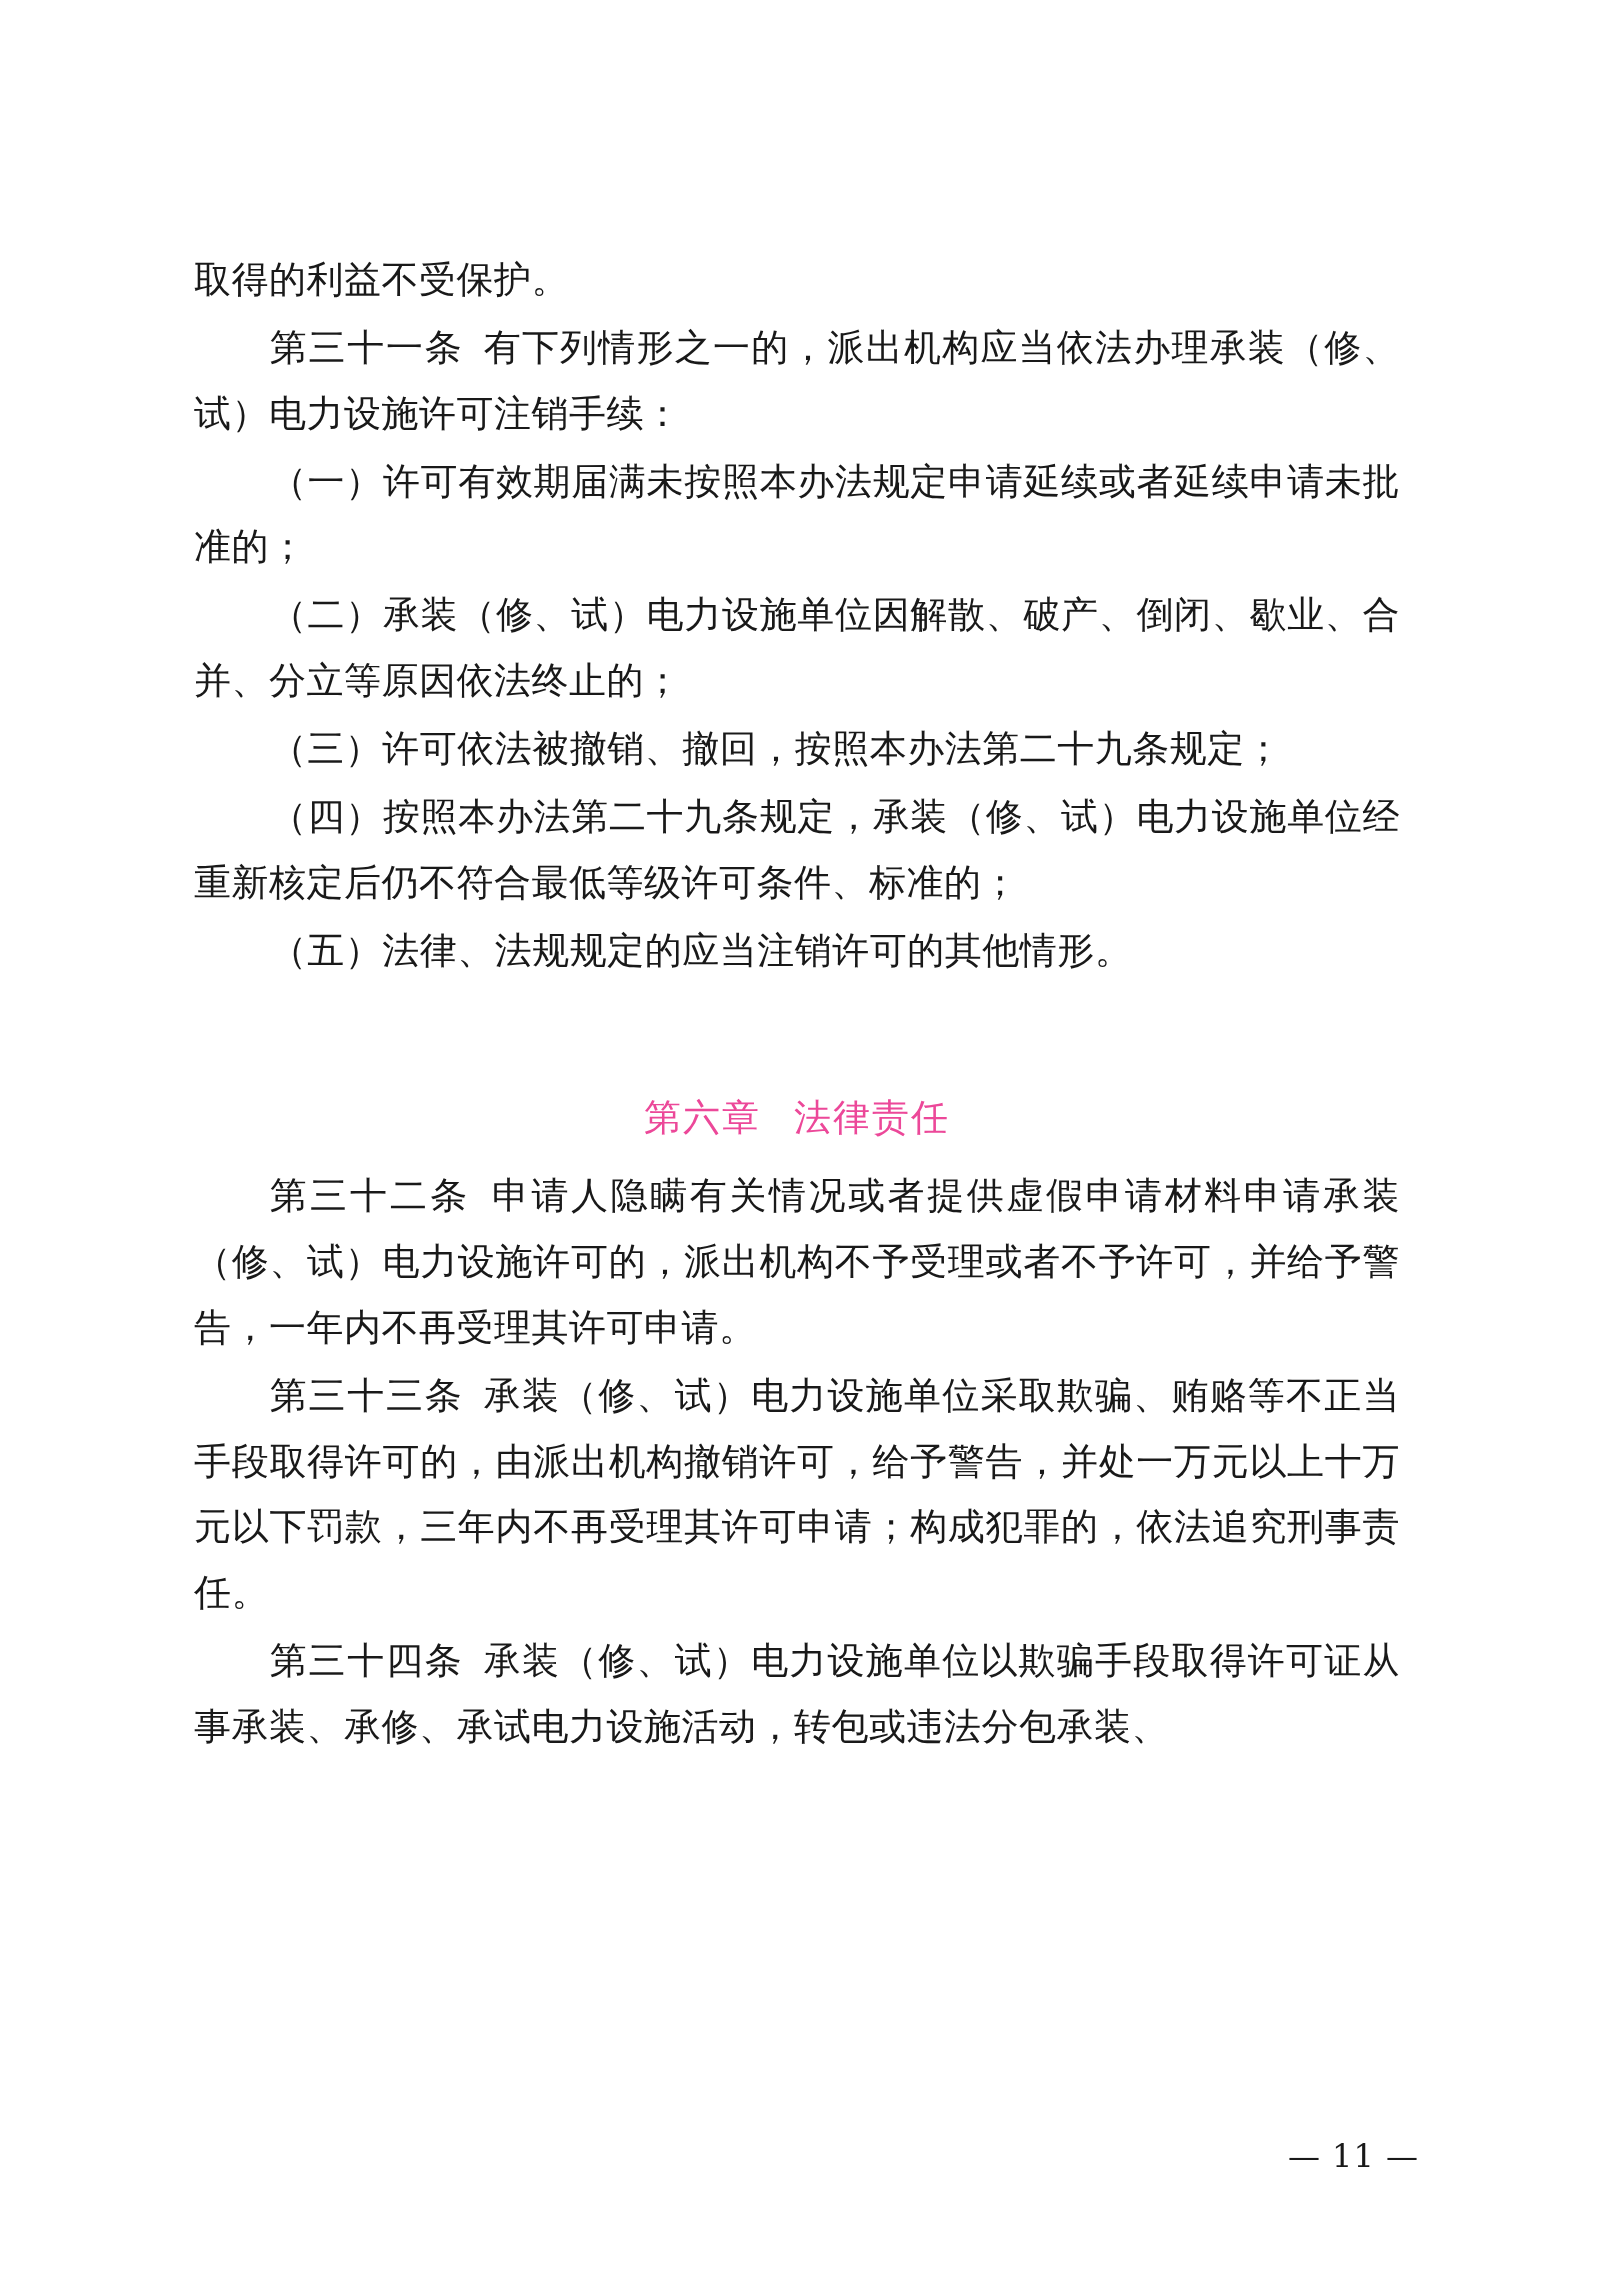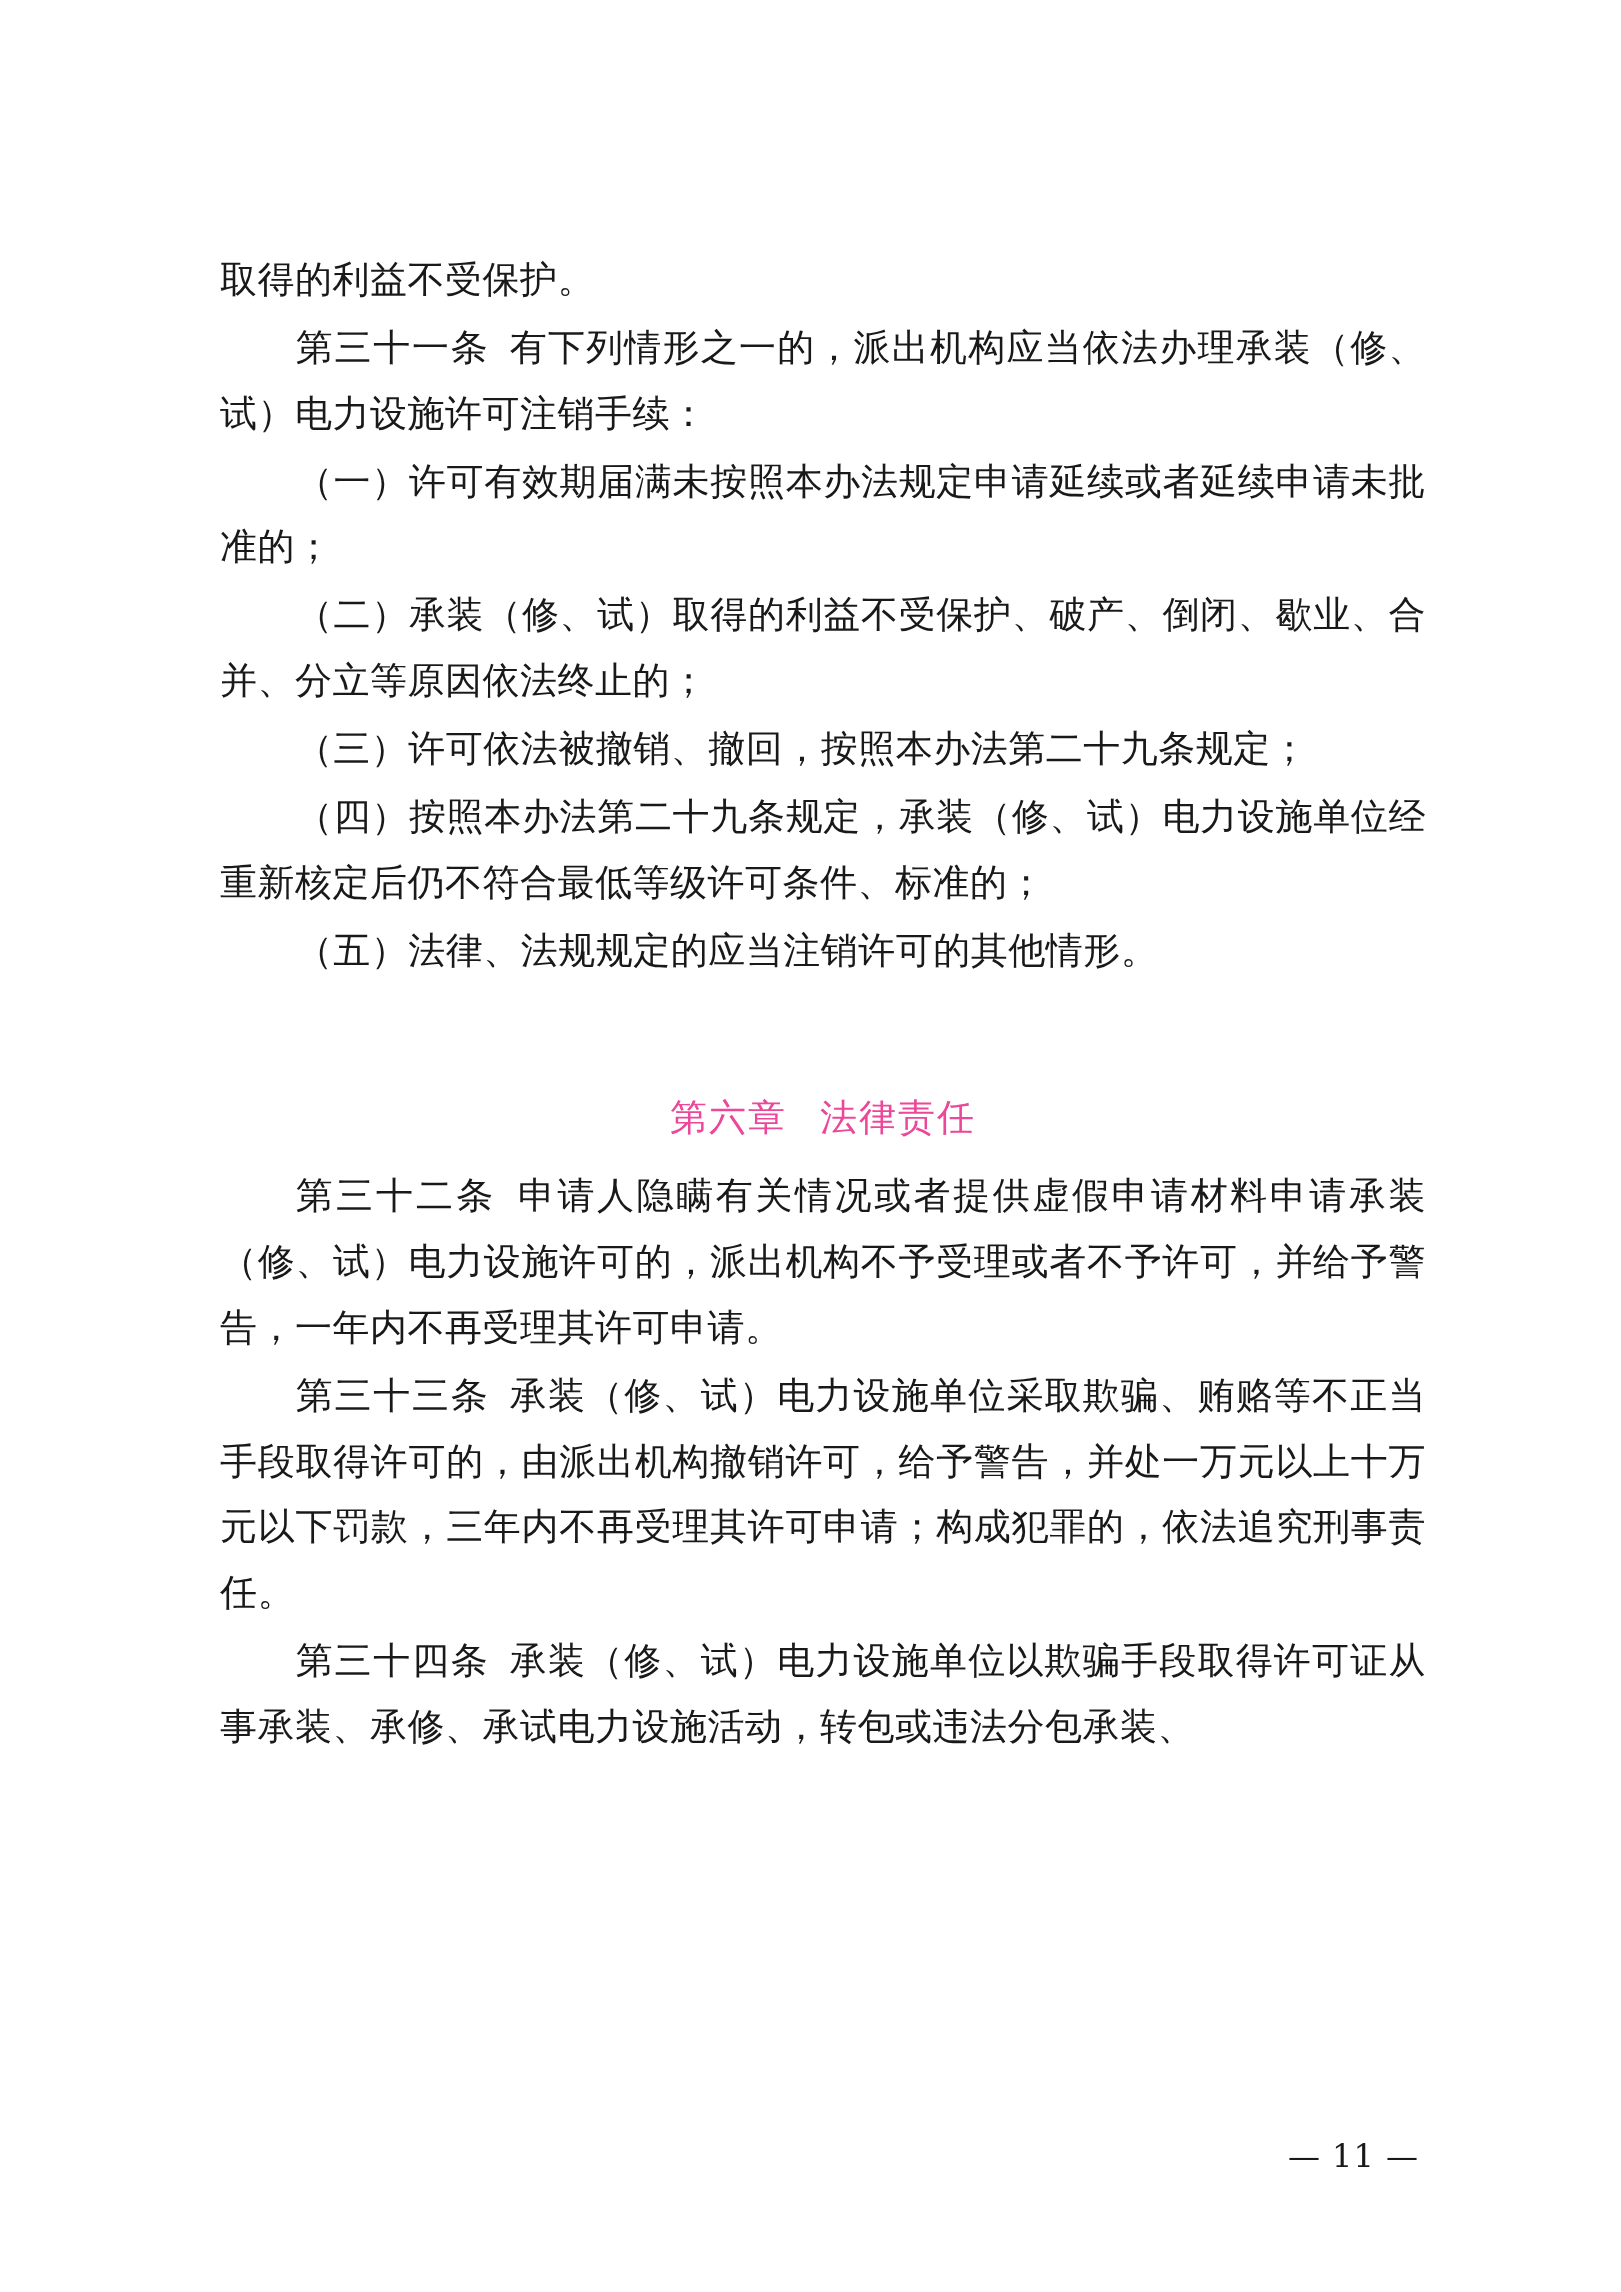--- a/index.html
+++ b/index.html
@@ -13,21 +13,21 @@
     height: 2293px;
     margin: 0 auto;
     background: #ffffff;
     box-sizing: border-box;
     font-family: "DejaVu Serif", "Liberation Serif", serif;
     color: #1a1a1a;
     overflow: hidden;
   }
   .content {
     position: absolute;
-    left: 220px;
+    left: 194px;
     top: 247px;
     width: 1206px;
   }
   .para {
     font-size: 37px;
     line-height: 1.78;
     letter-spacing: 0.5px;
     text-align: justify;
     text-justify: inter-ideograph;
     margin: 0 0 2px 0;
@@ -76,21 +76,21 @@
 <div class="page">
   <div class="content">
 
     <p class="para">取得的利益不受保护。</p>
 
     <p class="para indent-para">
       <span class="art-label">第三十一条</span><span class="art-gap"></span><span>有下列情形之一的，派出机构应当依法办理承装（修、试）电力设施许可注销手续：</span>
     </p>
 
     <p class="para indent-para">（一）许可有效期届满未按照本办法规定申请延续或者延续申请未批准的；</p>
-    <p class="para indent-para">（二）承装（修、试）取得的利益不受保护、破产、倒闭、歇业、合并、分立等原因依法终止的；</p>
+    <p class="para indent-para">（二）承装（修、试）电力设施单位因解散、破产、倒闭、歇业、合并、分立等原因依法终止的；</p>
     <p class="para indent-para">（三）许可依法被撤销、撤回，按照本办法第二十九条规定；</p>
     <p class="para indent-para">（四）按照本办法第二十九条规定，承装（修、试）电力设施单位经重新核定后仍不符合最低等级许可条件、标准的；</p>
     <p class="para indent-para">（五）法律、法规规定的应当注销许可的其他情形。</p>
 
     <div class="spacer-block"></div>
 
     <p class="chapter-heading">
       <span>第六章</span><span class="gap"></span><span>法律责任</span>
     </p>
 

